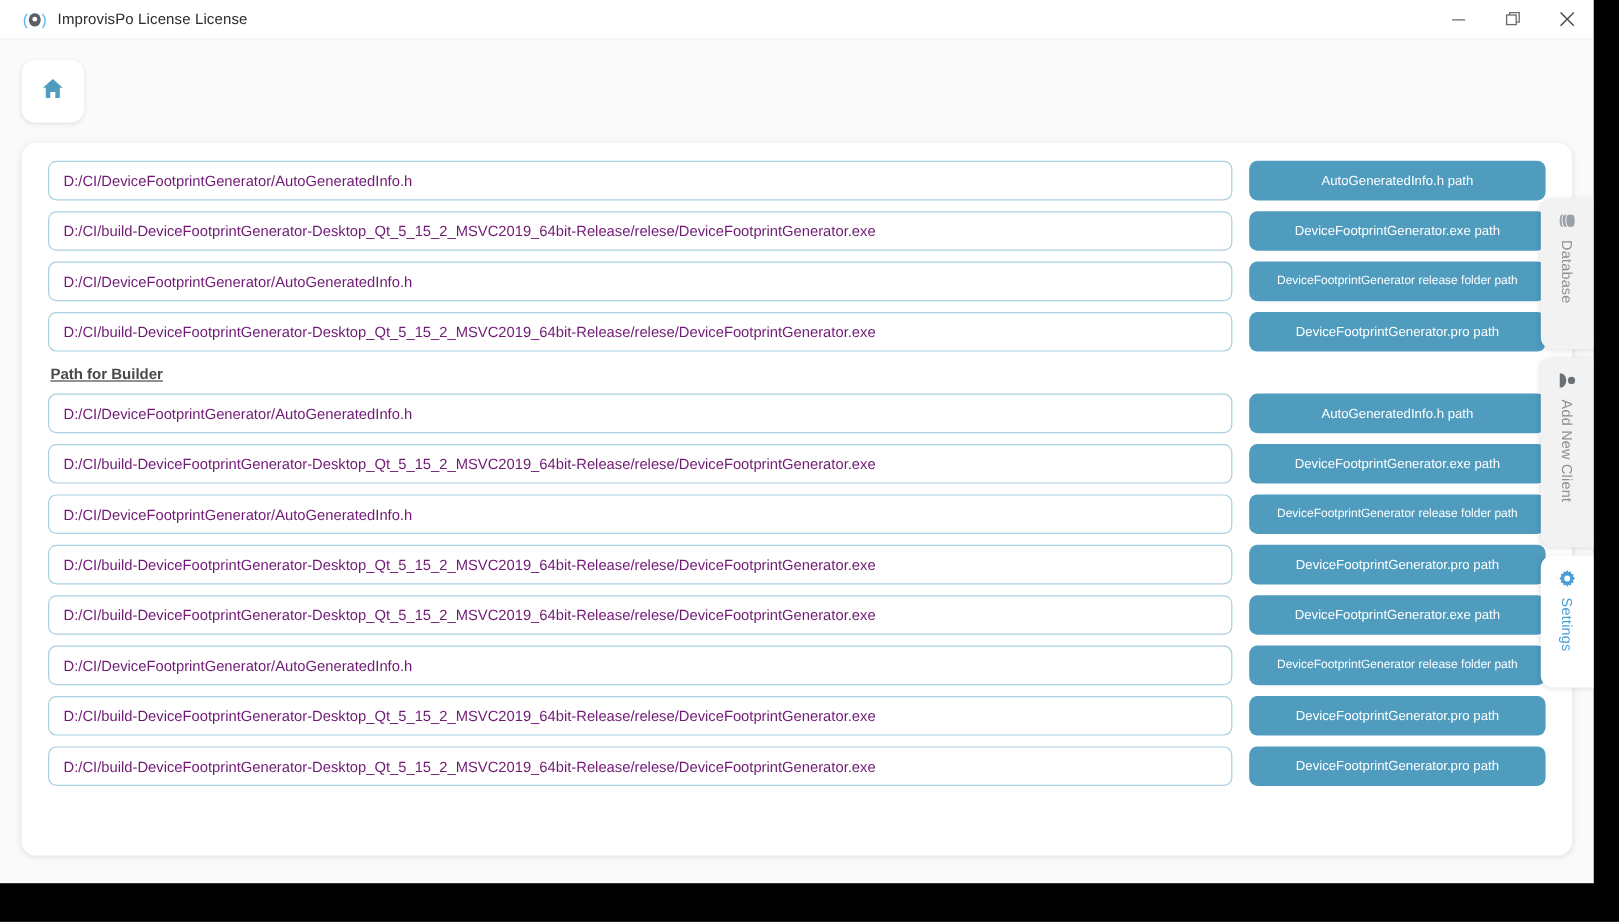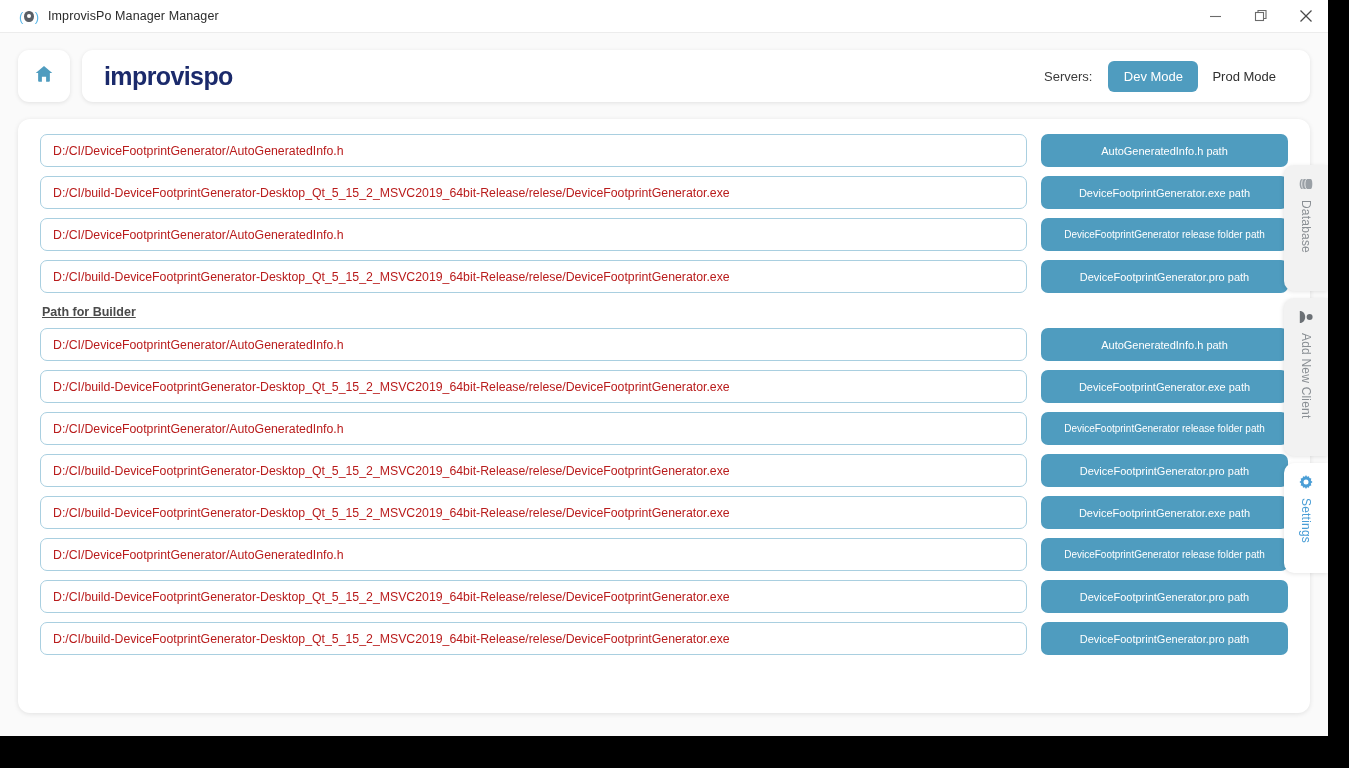--- a/index.html
+++ b/index.html
@@ -179,21 +179,21 @@
     margin-bottom: 9px;
   }
   .path-input {
     flex: 1;
     height: 33px;
     border: 1px solid #a9cfe0;
     border-radius: 7px;
     background: #ffffff;
     font-family: "Liberation Sans", sans-serif;
     font-size: 12.3px;
-    color: #b91c1c;
+    color: #701a75;
     padding: 0 12px;
     outline: none;
   }
   .path-btn {
     width: 247px;
     height: 33px;
     border: none;
     border-radius: 7px;
     background: #4f9cbf;
     color: #ffffff;
@@ -266,21 +266,21 @@
 
   <div id="app-window">
 
     <div id="titlebar">
       <div id="titlebar-left">
         <span id="app-icon">
           <span class="paren">(</span>
           <span class="dot-wrap"></span>
           <span class="paren">)</span>
         </span>
-        <span id="window-title">ImprovisPo Manager Manager</span>
+        <span id="window-title">ImprovisPo License License</span>
       </div>
 
       <div id="window-controls">
         <div class="wc-btn">
           <svg width="13" height="13" viewBox="0 0 13 13">
             <line x1="1" y1="6.5" x2="12" y2="6.5" stroke="#6b6b6b" stroke-width="1.1"></line>
           </svg>
         </div>
         <div class="wc-btn">
           <svg width="14" height="14" viewBox="0 0 14 14">
@@ -302,31 +302,20 @@
       <div id="header-bar">
 
         <div id="home-card">
           <span>
             <svg width="22" height="22" viewBox="0 0 24 24">
               <path d="M12 3.2 L21 11 h-2.6 v8.4 a1 1 0 0 1 -1 1 h-3.1 v-5.4 h-4.6 v5.4 H6.6 a1 1 0 0 1 -1 -1 V11 H3 Z" fill="#4f9cbf"></path>
             </svg>
           </span>
         </div>
 
-        <div id="brand-card">
-          <span id="brand-logo">improvispo</span>
-
-          <div id="servers-block">
-            <span id="servers-label">Servers:</span>
-            <div id="mode-switch">
-              <button class="mode-btn active">Dev Mode</button>
-              <button class="mode-btn">Prod Mode</button>
-            </div>
-          </div>
-        </div>
       </div>
 
       <div id="content-card">
 
         <div class="row">
           <input class="path-input" type="text" value="D:/CI/DeviceFootprintGenerator/AutoGeneratedInfo.h" style="">
           <button class="path-btn">AutoGeneratedInfo.h path</button>
         </div>
 
         <div class="row">

